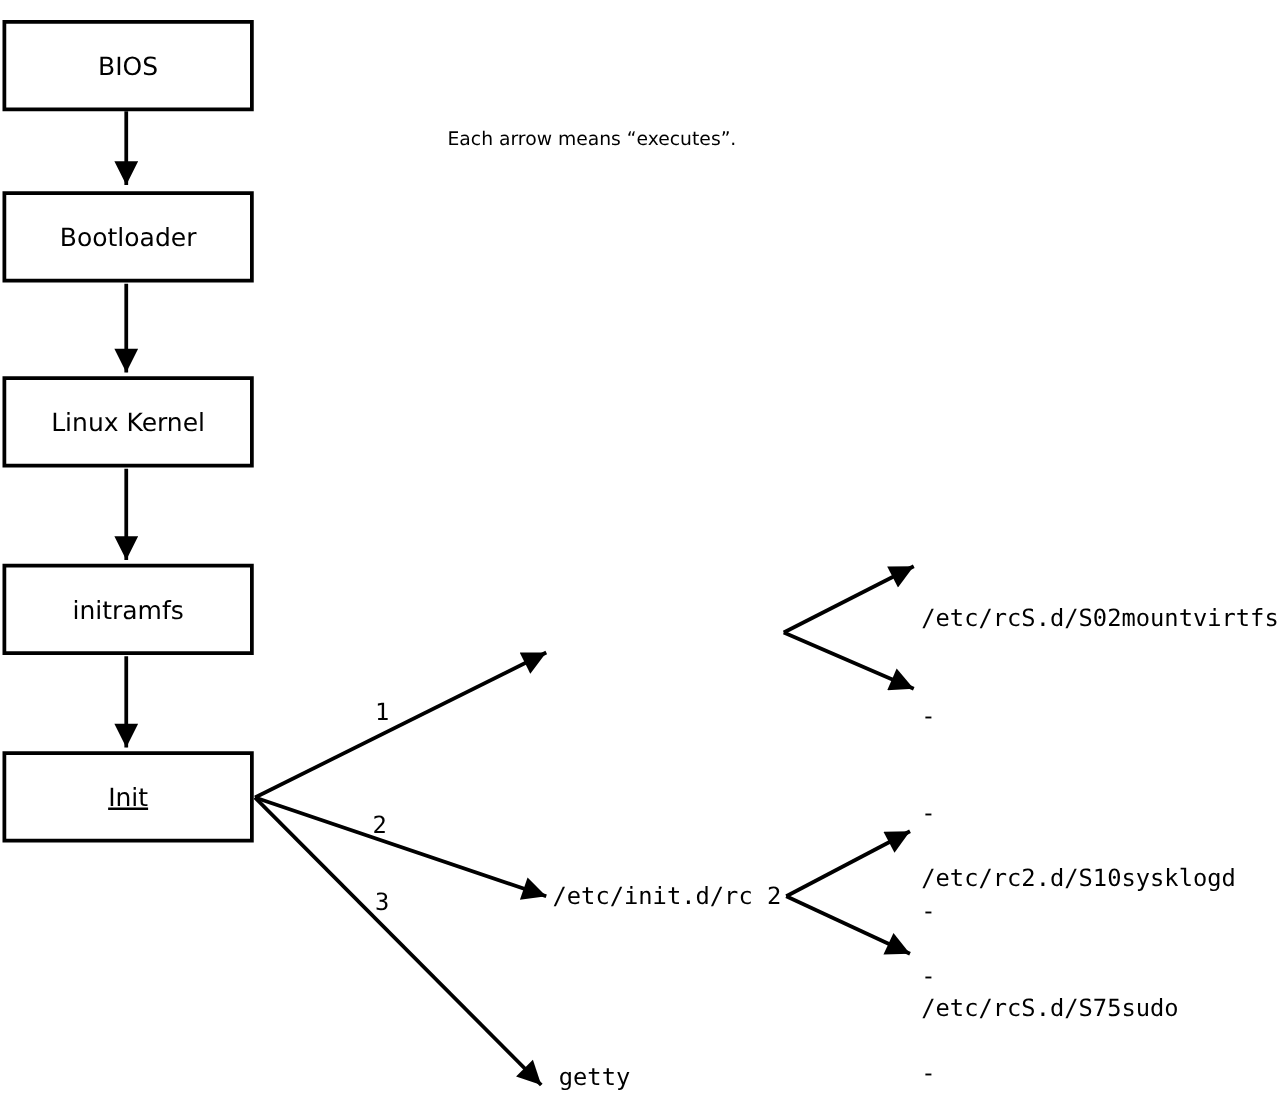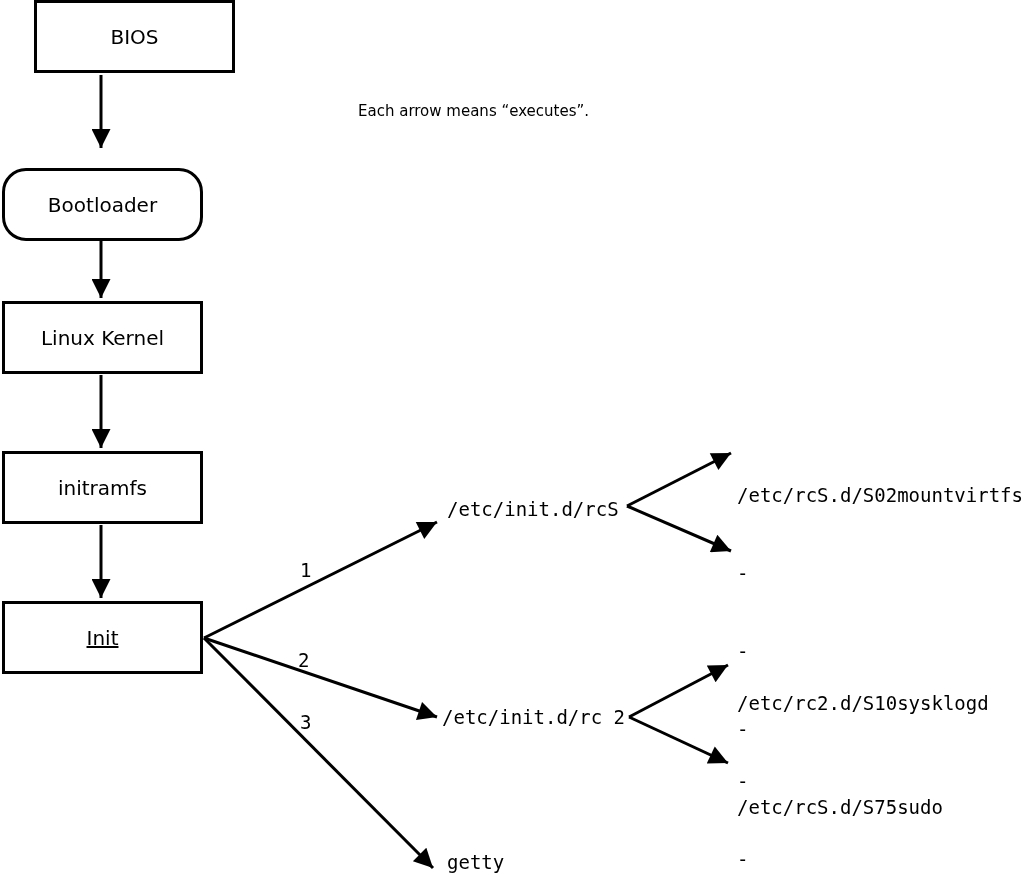--- a/index.html
+++ b/index.html
@@ -34,22 +34,22 @@
     height: 73px;
     box-sizing: border-box;
     border: 3px solid #000000;
     background: #ffffff;
     display: flex;
     align-items: center;
     justify-content: center;
     font-size: 20px;
     color: #000000;
   }
-  .node-bios       { top: 0; margin-left: 32px;   }
-  .node-bootloader { top: 168px; border-radius: 24px; }
+  .node-bios       { top: 16px;   }
+  .node-bootloader { top: 153px; }
   .node-kernel     { top: 301px; }
   .node-initramfs  { top: 451px; align-items: center; }
   .node-init       { top: 601px; text-decoration: underline; }
   .note {
     position: absolute;
     left: 358px;
     top: 102px;
     font-size: 15px;
     white-space: nowrap;
   }
@@ -114,21 +114,20 @@
     <span>initramfs</span>
   </div>
   <div class="node node-init">
     <span>Init</span>
   </div>
 
   <div class="mono branch-number number-1">1</div>
   <div class="mono branch-number number-2">2</div>
   <div class="mono branch-number number-3">3</div>
 
-  <div class="mono branch-target target-rcs">/etc/init.d/rcS</div>
   <div class="mono branch-target target-rc2">/etc/init.d/rc 2</div>
   <div class="mono branch-target target-getty">getty</div>
 
   <div class="mono script-list list-rcs">
     <div>/etc/rcS.d/S02mountvirtfs</div>
     <div>-</div>
     <div>-</div>
     <div>-</div>
     <div>/etc/rcS.d/S75sudo</div>
   </div>

